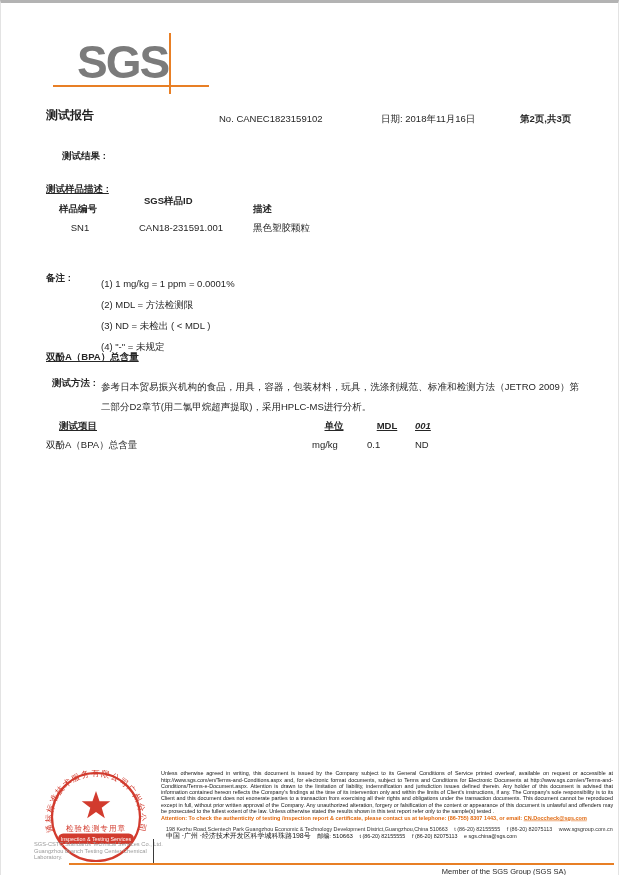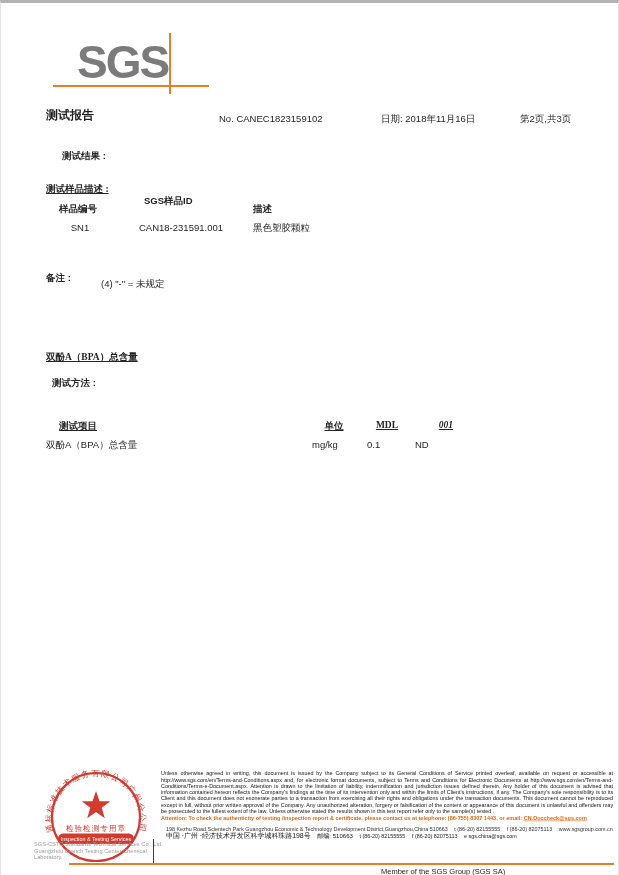--- a/index.html
+++ b/index.html
@@ -24,44 +24,44 @@
     letter-spacing:-2px;color:#7b7b7b;
     font-family:"Liberation Sans","DejaVu Sans",sans-serif;
   }
   .logo-hline{left:52px;top:82px;width:156px;height:2px;background:#e87f25;}
   .logo-vline{left:168px;top:30px;width:2px;height:61px;background:#e87f25;}
 
   
   .doc-title{left:45px;top:104px;font-size:12px;font-weight:bold;color:#1f1f1f;}
   .report-no{left:218px;top:110px;font-size:9.5px;}
   .report-date{left:380px;top:110px;font-size:9.5px;}
-  .page-num{left:519px;top:110px;font-size:9.5px;}
+  .page-num{left:519px;top:110px;font-size:9.5px;font-weight:bold;}
 
   
   .t9{font-size:9.5px;}
   .bold{font-weight:bold;}
-  .ul{text-decoration:underline;font-family:Liberation Serif, serif;}
+  .ul{text-decoration:underline;}
   .results-label{left:61px;top:147px;}
   .sample-desc-label{left:45px;top:180px;}
   .st-h1{left:58px;top:200px;width:42px;}
   .st-h2{left:143px;top:192px;}
   .st-h3{left:252px;top:200px;}
   .st-v1{left:58px;top:219px;width:42px;text-align:center;}
   .st-v2{left:138px;top:219px;}
   .st-v3{left:252px;top:219px;}
   .notes-label{left:45px;top:249px;margin-top:20px;}
   .notes{left:100px;top:270px;line-height:21px;}
   .bpa-title{left:45px;top:348px;}
   .method-label{left:45px;top:374px;margin-left:6px;}
   .method-text{left:100px;top:374px;width:478px;line-height:19.5px;text-align:justify;}
 
   .rt-item-h{left:58px;top:417px;}
   .rt-unit-h{left:311px;top:417px;width:44px;text-align:center;}
   .rt-mdl-h{left:366px;top:417px;width:40px;text-align:center;}
-  .rt-smp-h{left:414px;top:417px;width:38px;text-align:right;font-style:italic;}
+  .rt-smp-h{left:414px;top:417px;width:38px;text-align:left;font-style:italic;}
   .rt-item-v{left:45px;top:436px;}
   .rt-unit-v{left:311px;top:436px;width:44px;}
   .rt-mdl-v{left:366px;top:436px;width:40px;text-align:left;}
   .rt-smp-v{left:414px;top:436px;width:38px;text-align:left;}
 
   
   .company-lines{
     left:33px;top:838px;width:250px;
     transform:scale(0.57);transform-origin:0 0;
     font-size:10px;line-height:11.5px;color:#9b9b9b;
@@ -73,21 +73,21 @@
   .legal{font-size:9.8px;line-height:11.6px;color:#151515;text-align:justify;}
   .attention{font-size:10px;line-height:11.6px;font-weight:bold;color:#e0680f;margin-top:1px;}
   .attention .email{text-decoration:underline;}
   .addr-block{margin-top:6px;padding-left:9px;color:#222;}
   .addr-line1{font-size:9.8px;line-height:13px;display:flex;gap:12px;white-space:nowrap;color:#333;}
   .addr-line2{font-size:9.8px;line-height:15px;display:flex;gap:12px;white-space:nowrap;align-items:baseline;}
   .addr-cn{font-size:12.6px;color:#111;}
   .addr-post{font-size:11px;color:#111;}
   .addr-bar{left:152px;top:836px;width:1px;height:24px;background:#3a3a3a;}
   .bottom-orange{left:68px;top:860px;width:545px;height:2px;background:#e87f25;}
-  .member-line{left:380px;top:864px;width:185px;text-align:left;font-size:7.5px;color:#1f1f1f;}
+  .member-line{left:380px;top:864px;width:185px;text-align:right;font-size:7.5px;color:#1f1f1f;}
 
   .stamp{left:36px;top:767px;}
 </style>
 </head>
 <body>
 
 <div class="page">
 
   <div class="abs logo-text">SGS</div>
   <div class="abs logo-hline"></div>
@@ -103,25 +103,29 @@
 
   <div class="abs st-h1 t9 bold">样品编号</div>
   <div class="abs st-h2 t9 bold">SGS样品ID</div>
   <div class="abs st-h3 t9 bold">描述</div>
   <div class="abs st-v1 t9">SN1</div>
   <div class="abs st-v2 t9">CAN18-231591.001</div>
   <div class="abs st-v3 t9">黑色塑胶颗粒</div>
 
   <div class="abs notes-label t9 bold">备注 :</div>
   <div class="abs notes t9">
+    <div>(1) 1 mg/kg = 1 ppm = 0.0001%</div>
+    <div>(2) MDL = 方法检测限</div>
+    <div>(3) ND = 未检出 ( &lt; MDL )</div>
     <div>(4) "-" = 未规定</div>
   </div>
 
   <div class="abs bpa-title t9 bold ul">双酚A（BPA）总含量</div>
   <div class="abs method-label t9 bold">测试方法 :</div>
+  <div class="abs method-text t9">参考日本贸易振兴机构的食品，用具，容器，包装材料，玩具，洗涤剂规范、标准和检测方法（JETRO 2009）第二部分D2章节(用二氯甲烷超声提取)，采用HPLC-MS进行分析。</div>
 
   <div class="abs rt-item-h t9 bold ul">测试项目</div>
   <div class="abs rt-unit-h t9 bold ul">单位</div>
   <div class="abs rt-mdl-h t9 bold ul">MDL</div>
   <div class="abs rt-smp-h t9 bold ul">001</div>
   <div class="abs rt-item-v t9">双酚A（BPA）总含量</div>
   <div class="abs rt-unit-v t9">mg/kg</div>
   <div class="abs rt-mdl-v t9">0.1</div>
   <div class="abs rt-smp-v t9">ND</div>
 

